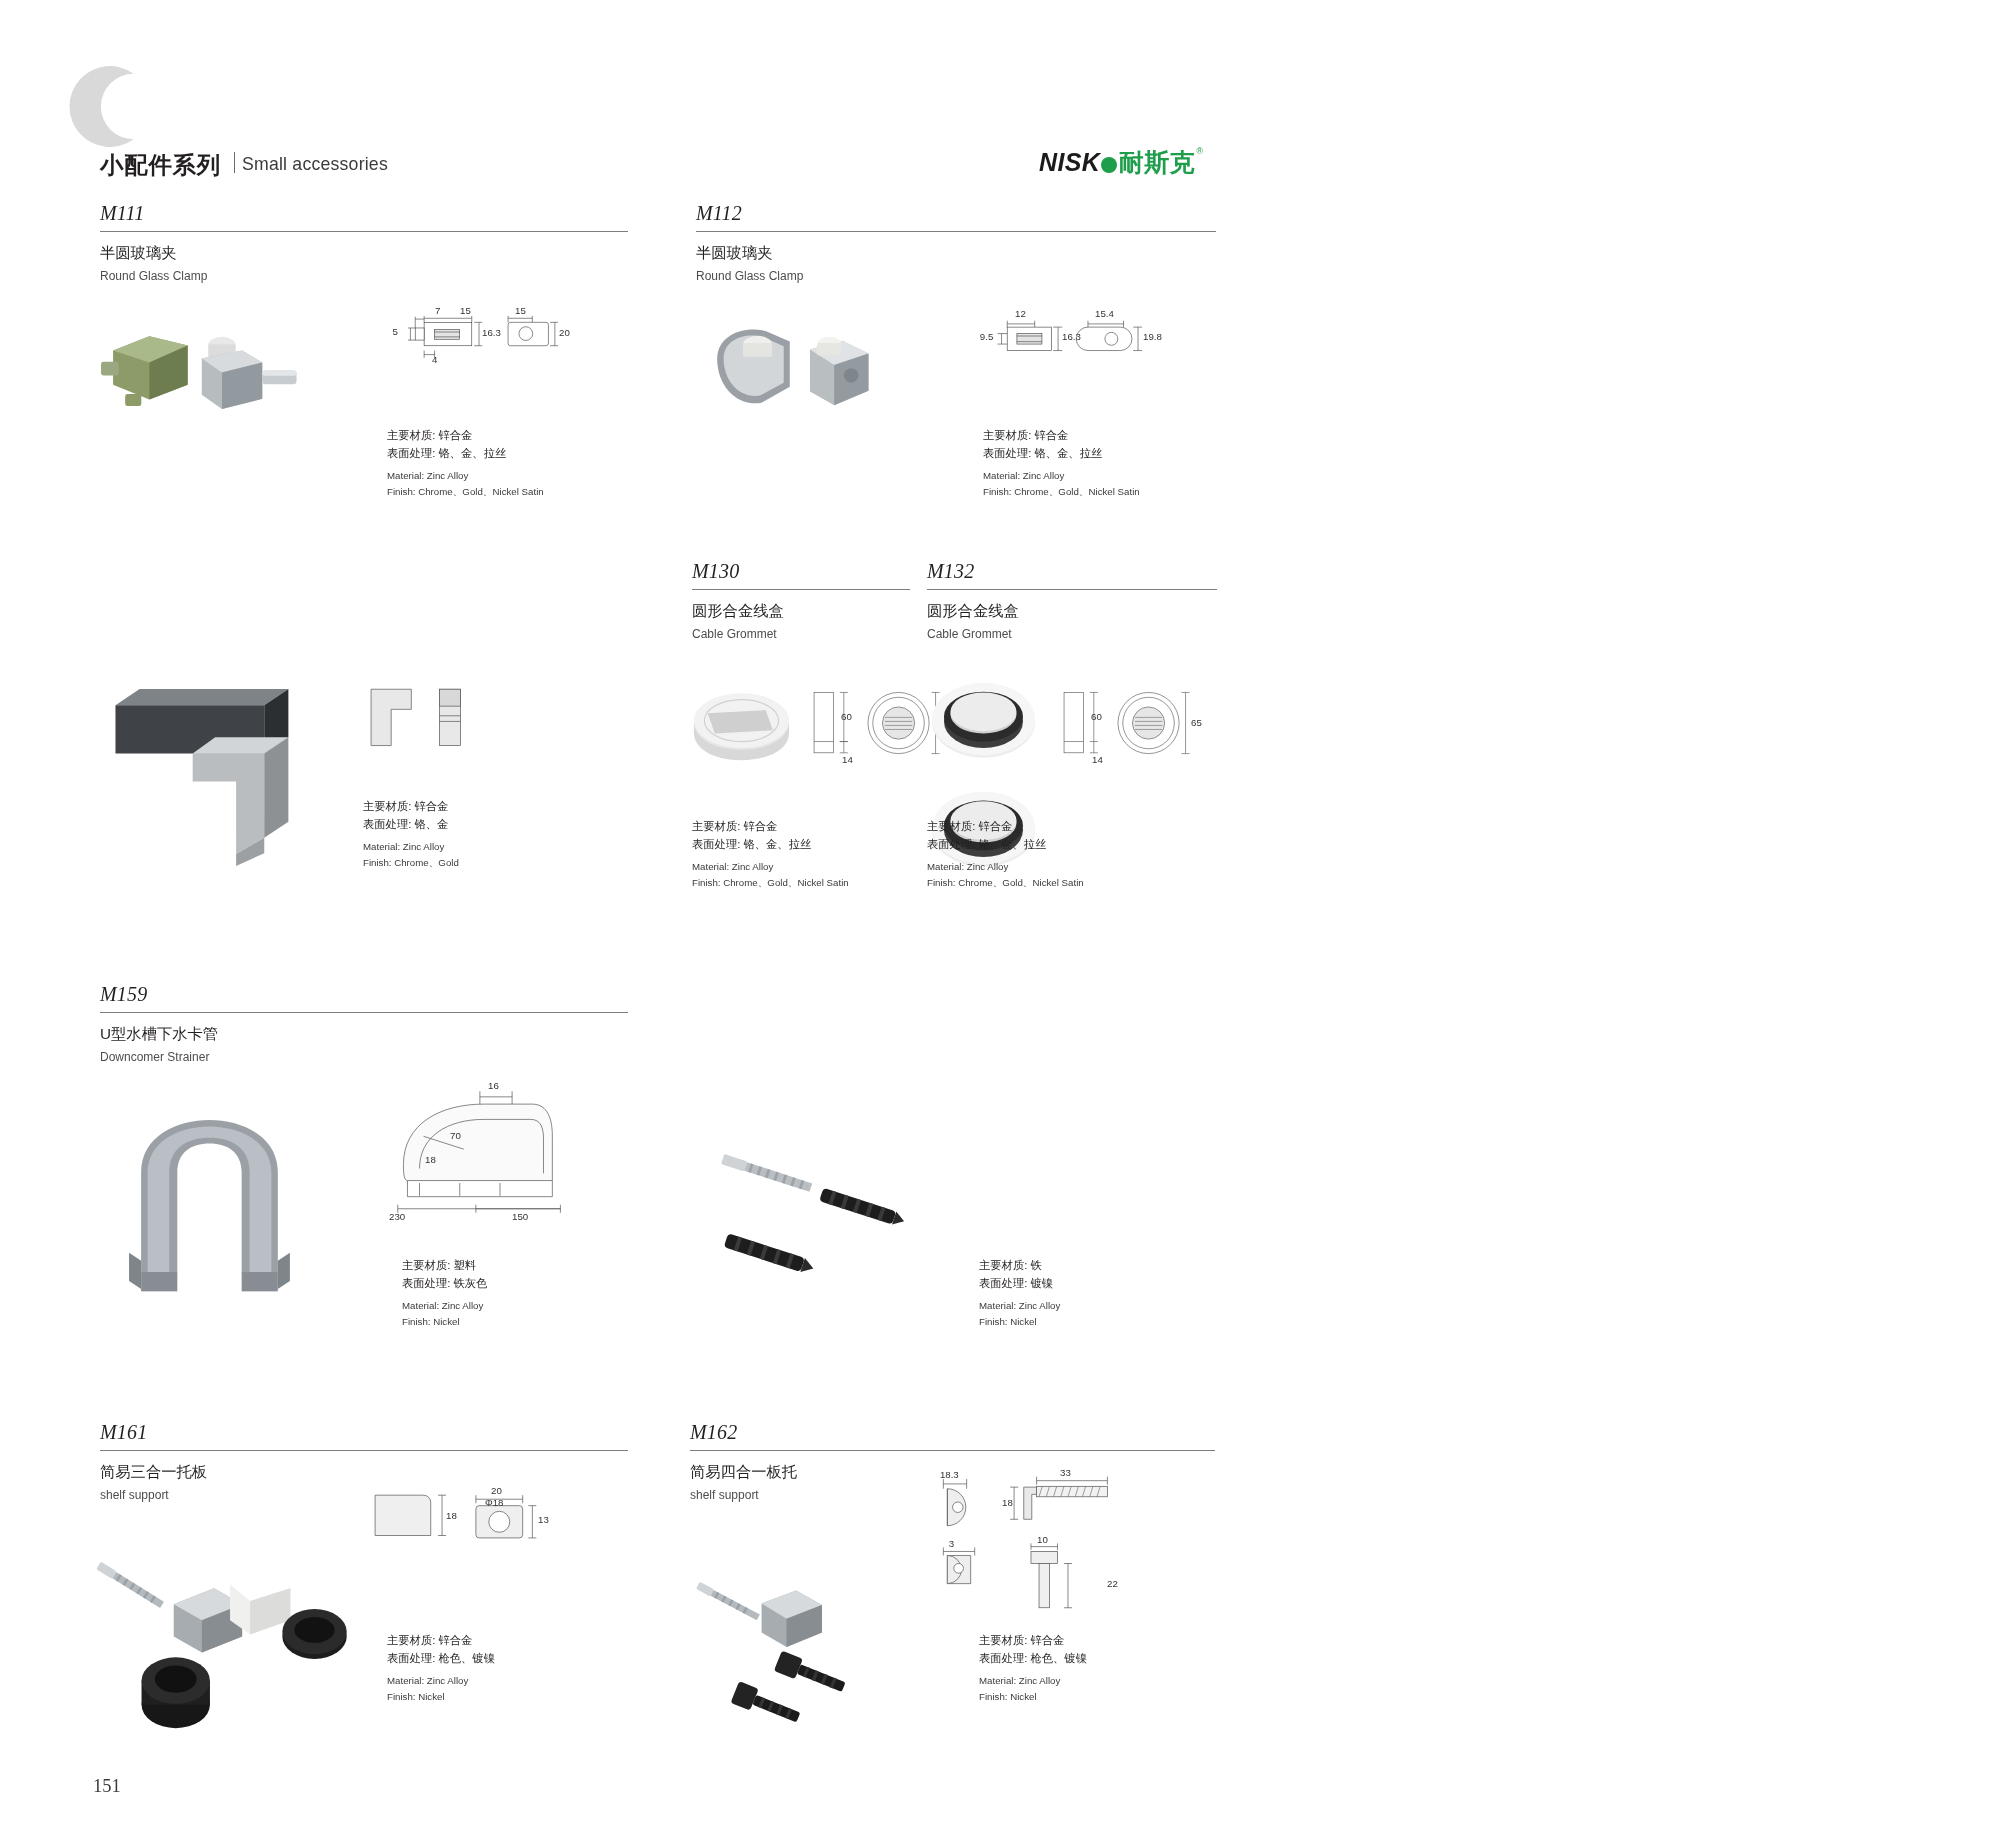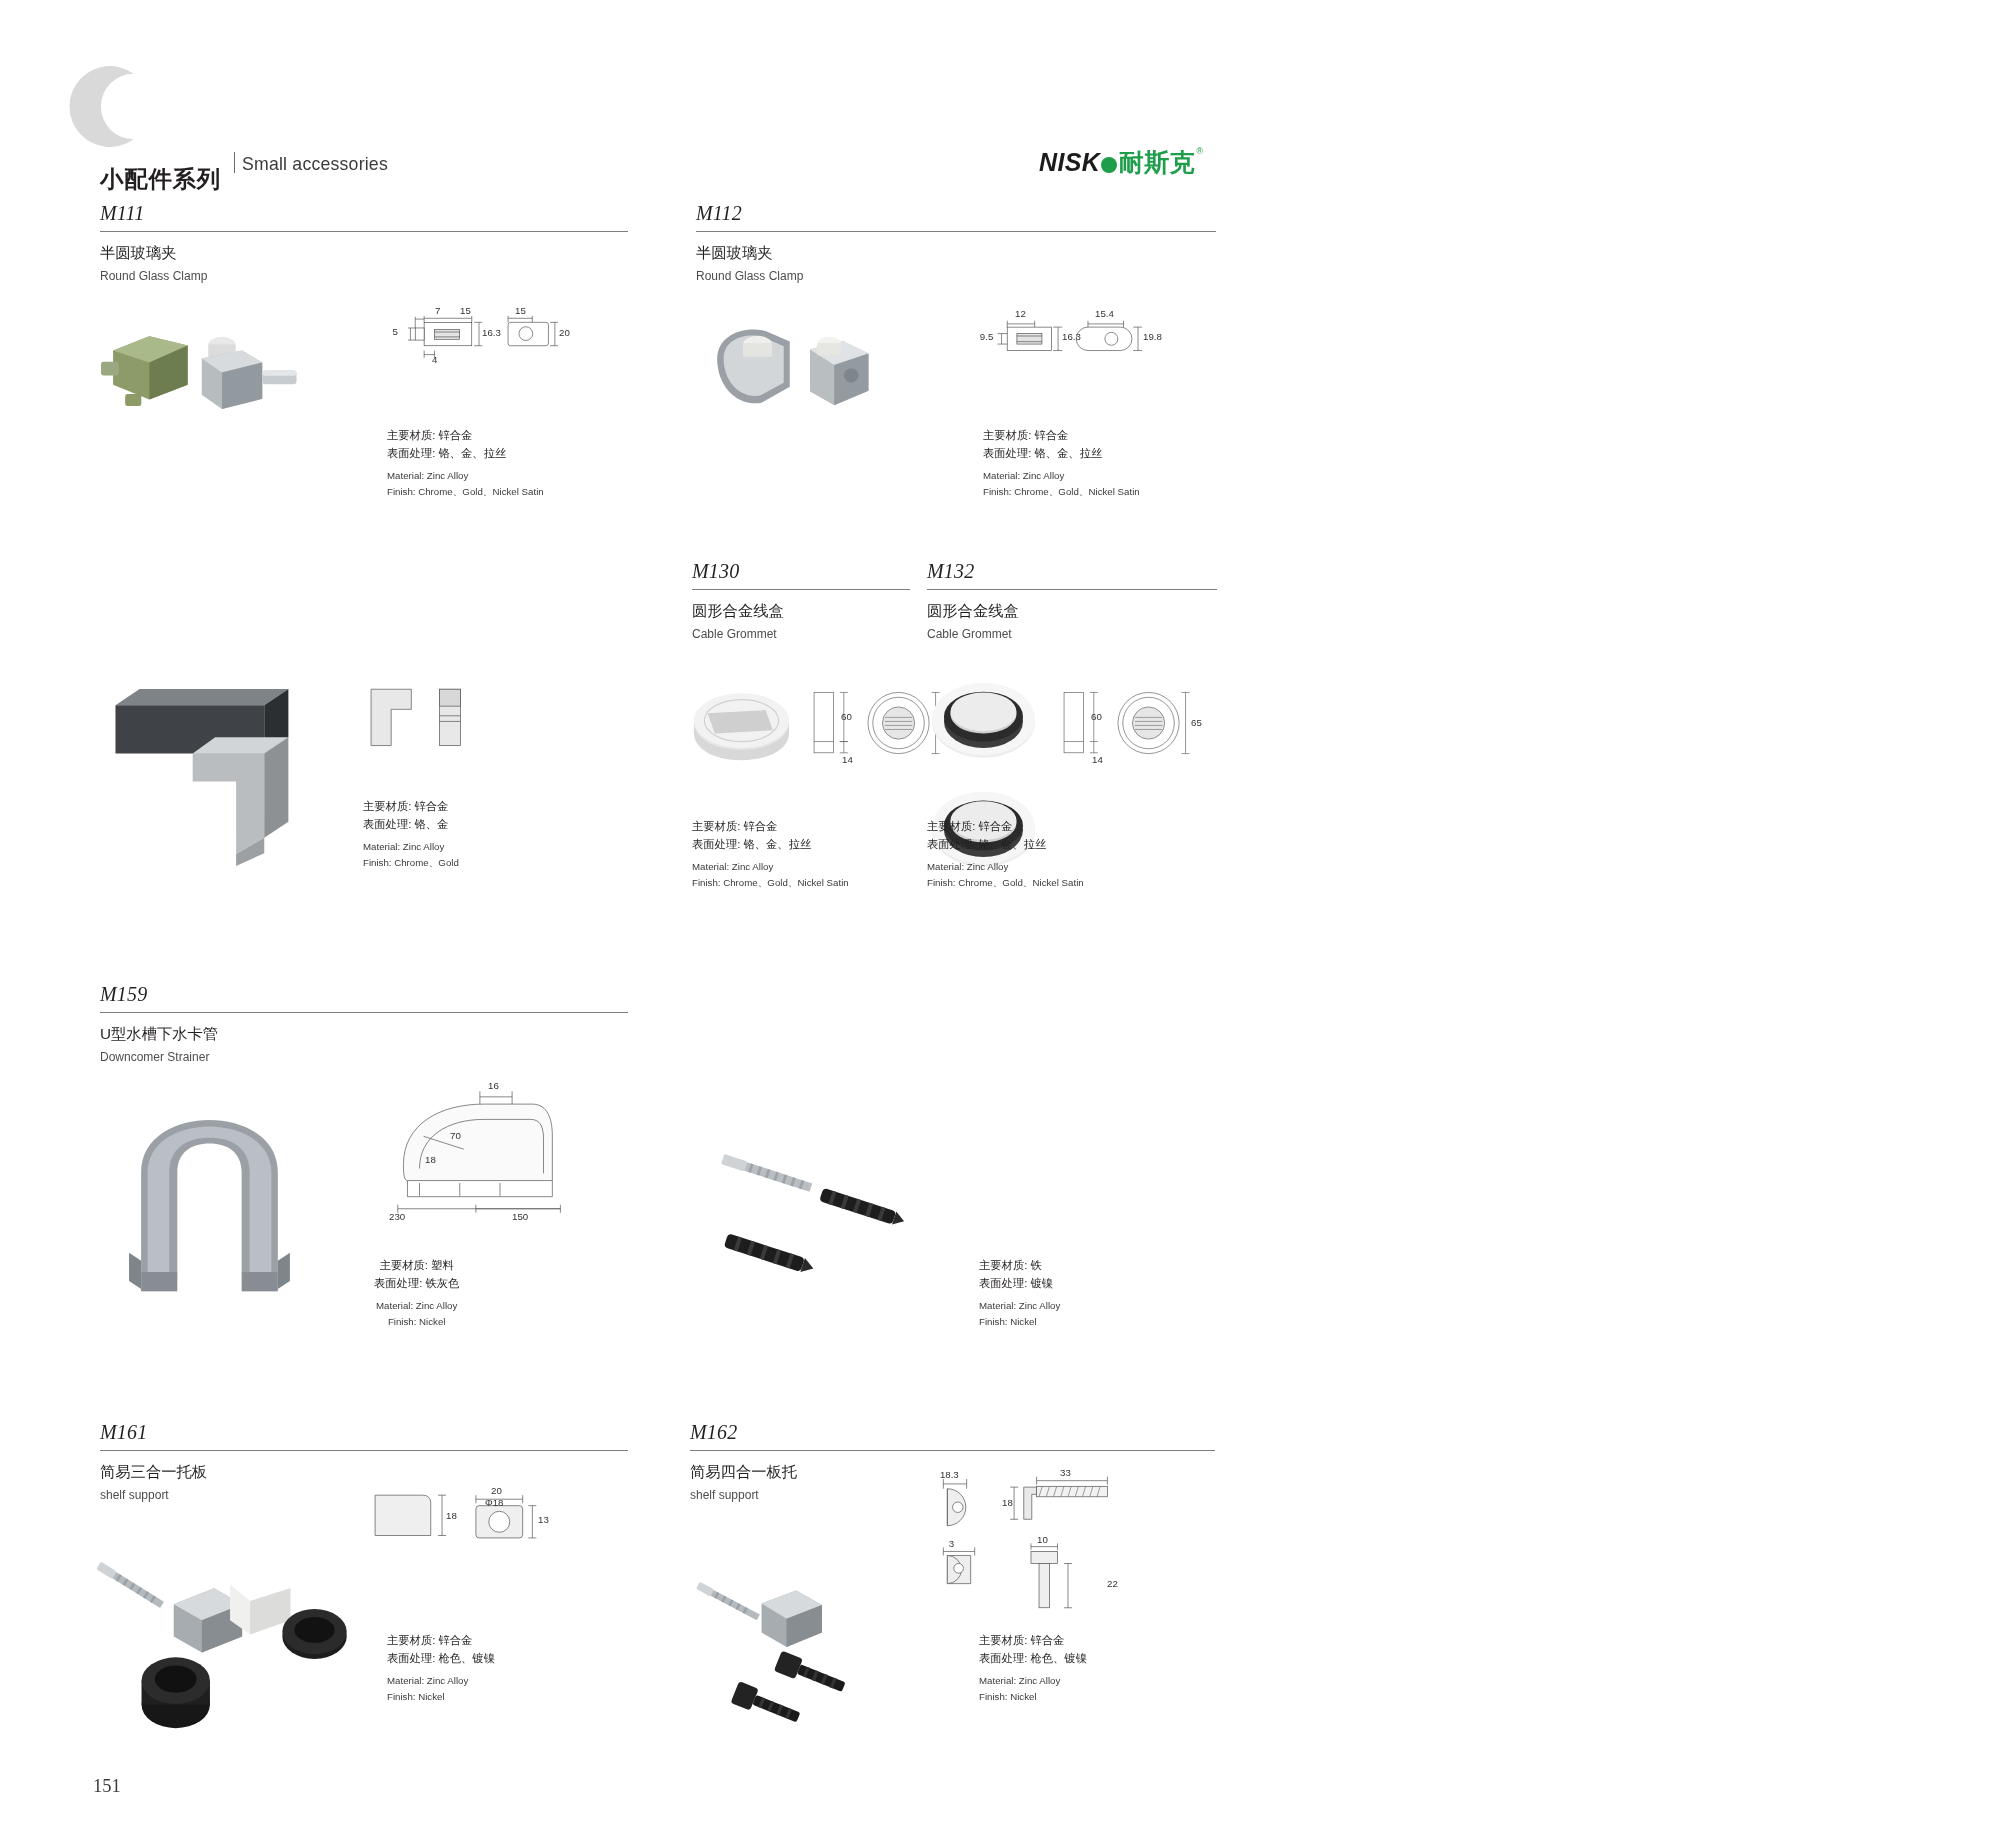--- a/index.html
+++ b/index.html
@@ -41,21 +41,20 @@
   .header-c svg { display:block; }
   .header-title {
     position: absolute;
     left: 100px;
     top: 89px;
     font-size: 23.4px;
     font-weight: bold;
     color: #231f20;
     letter-spacing: 0.8px;
     white-space: nowrap;
-    margin-top: 14px;
   }
   .header-divider {
     position: absolute;
     left: 234px;
     top: 92px;
     width: 1.2px;
     height: 21px;
     background: #6b6b6b;
   }
   .header-sub {
@@ -517,21 +516,21 @@
       <line x1="290" y1="290" x2="290" y2="310"></line>
       <line x1="290" y1="300" x2="500" y2="300"></line>
     </svg>
     <div class="dim-label" style="left:129px; top:-8px;">16</div>
     <div class="dim-label" style="left:75px; top:42px;margin-left:16px;">70</div>
     <div class="dim-label" style="left:66px; top:66px;">18</div>
     <div class="dim-label" style="left:30px; top:123px;">230</div>
     <div class="dim-label" style="left:153px; top:123px;">150</div>
   </div>
 
-  <div class="spec" style="left:374px; top:1257px;text-align:center;">
+  <div class="spec" style="left:402px; top:1257px;">
     <div class="cn">主要材质: 塑料</div>
     <div class="cn">表面处理: 铁灰色</div>
     <div class="gap"></div>
     <div class="en">Material: Zinc Alloy</div>
     <div class="en">Finish:  Nickel</div>
   </div>
 
 
   <div class="art" style="left:709px; top:1149px;">
     <svg width="282" height="141" viewBox="0 0 700 350">

